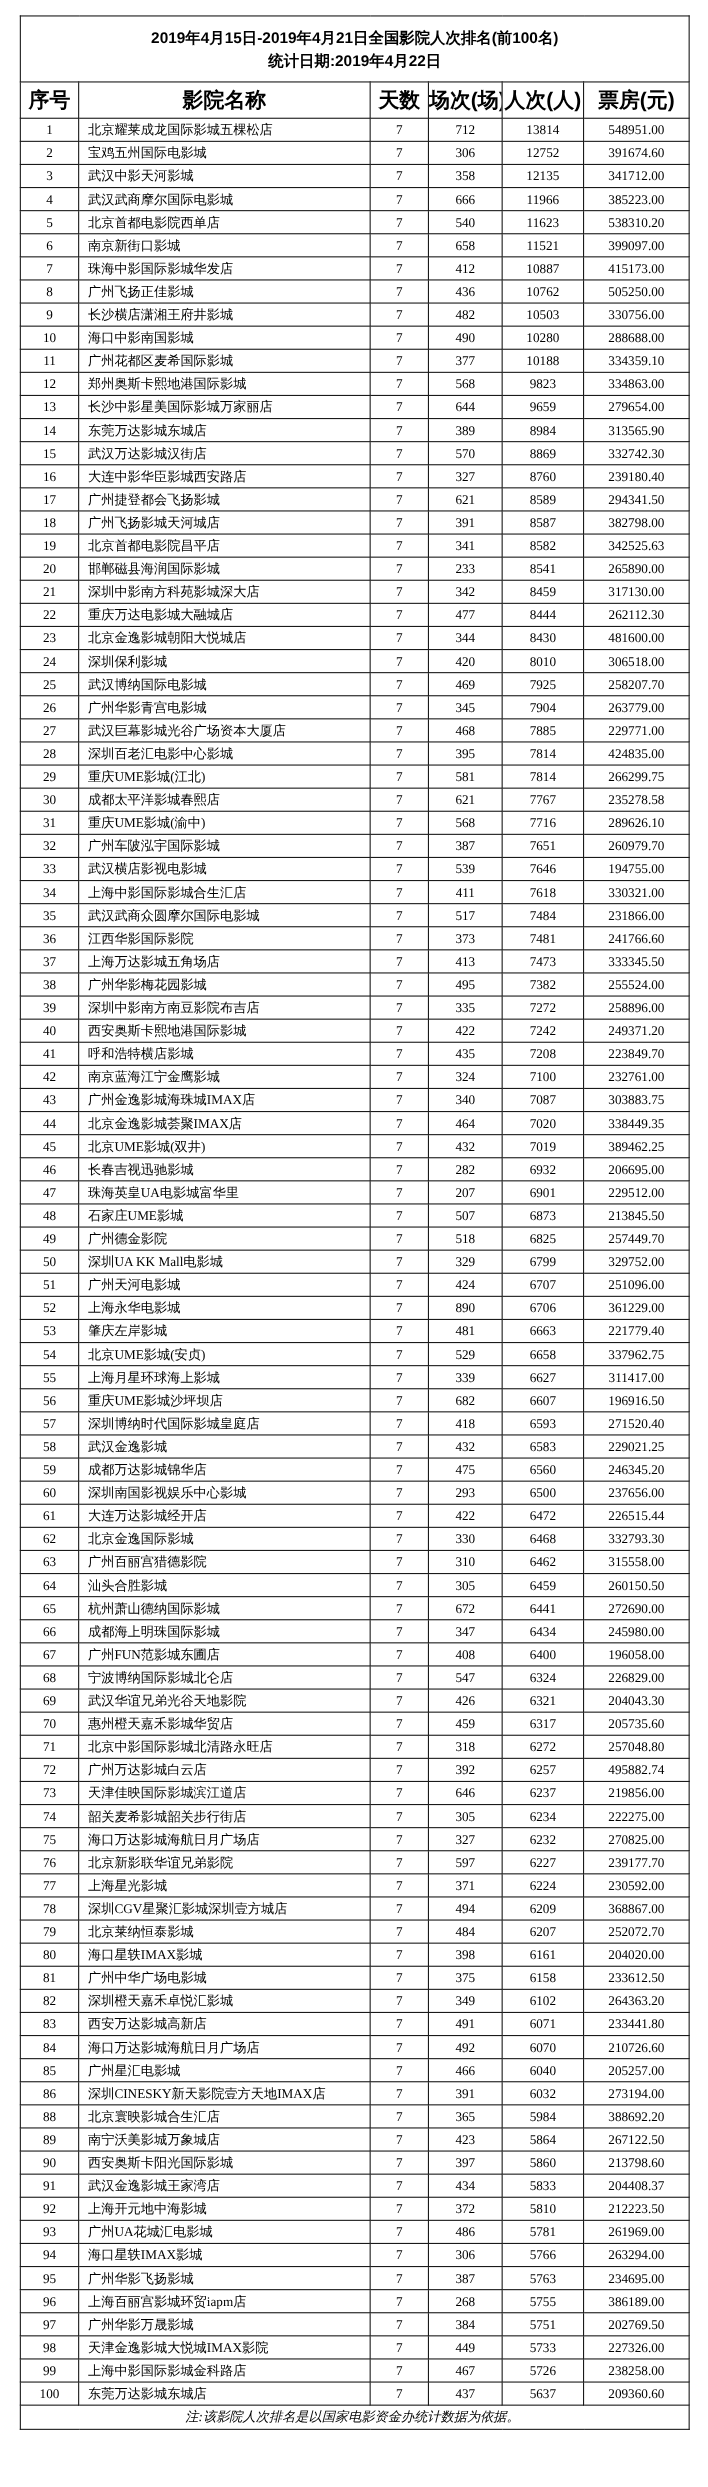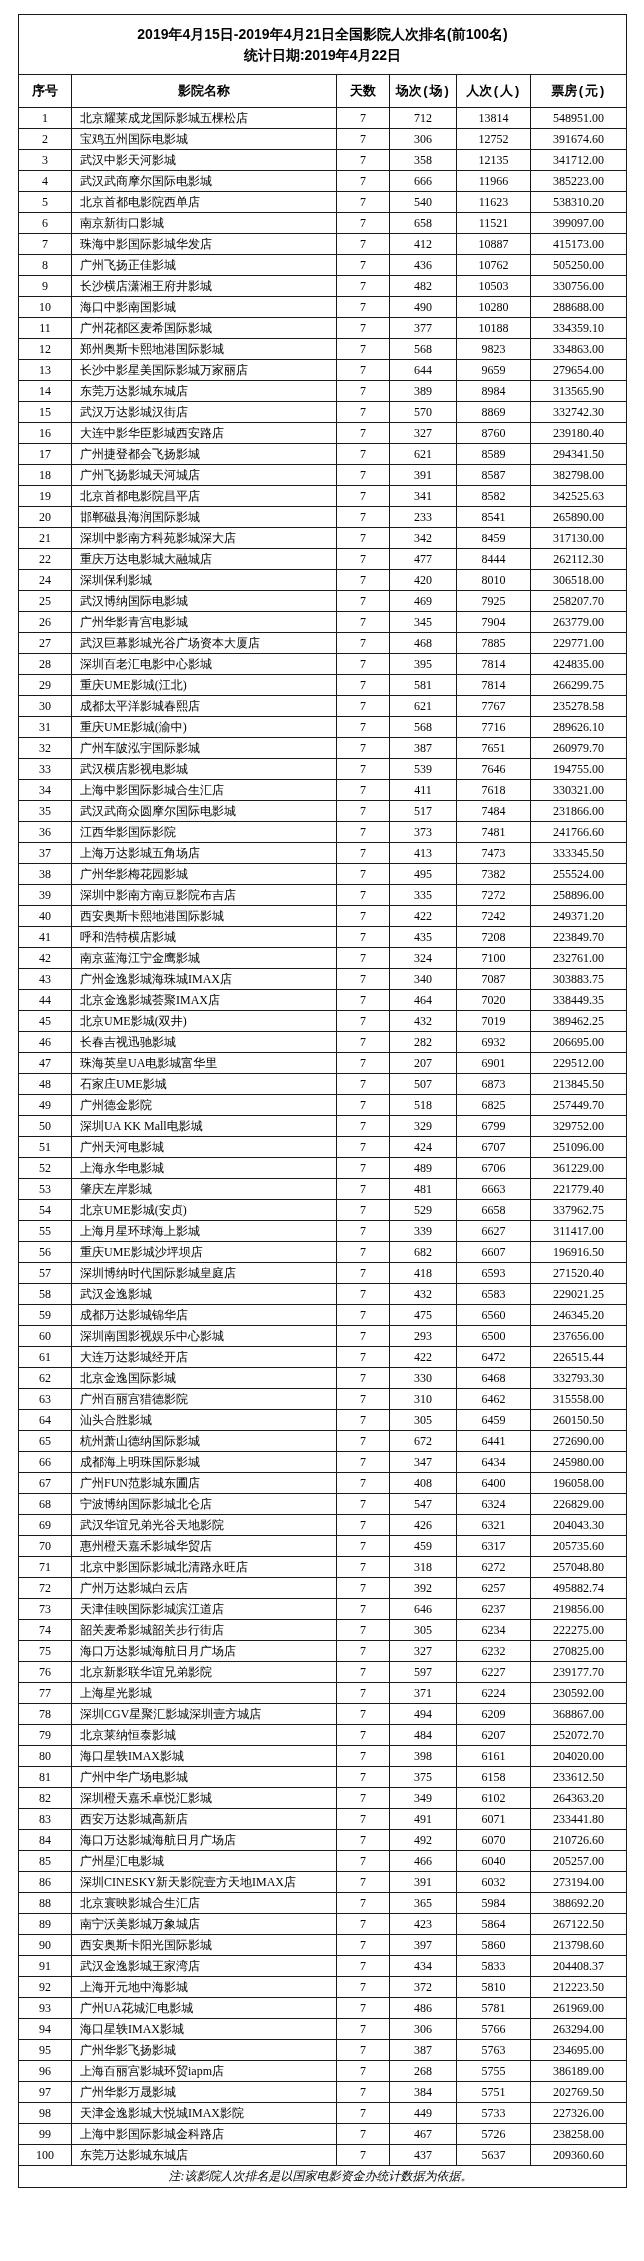--- a/index.html
+++ b/index.html
@@ -40,23 +40,23 @@
   td.title-cell {
     height: 60px;
     font-family: "Liberation Sans", "DejaVu Sans", sans-serif;
     font-weight: bold;
     font-size: 14px;
     line-height: 1.45;
     padding: 2px 0;
   }
   tr.head-row th {
     height: 33px;
-    font-family: Liberation Mono, monospace;
+    font-family: Liberation Sans, sans-serif;
     font-weight: bold;
-    font-size: 13px;
+    font-size: 19px;
   }
   tr.data-row td {
     height: 21px;
     font-size: 12px;
     padding: 0 2px;
   }
   tr.data-row td.cell-name {
     text-align: left;
     padding-left: 8px;
   }
@@ -268,20 +268,28 @@
         </tr>
         <tr class="data-row">
           <td class="cell-rank">22</td>
           <td class="cell-name">重庆万达电影城大融城店</td>
           <td class="cell-days">7</td>
           <td class="cell-screenings">477</td>
           <td class="cell-admissions">8444</td>
           <td class="cell-boxoffice">262112.30</td>
         </tr>
         <tr class="data-row">
+          <td class="cell-rank">23</td>
+          <td class="cell-name">北京金逸影城朝阳大悦城店</td>
+          <td class="cell-days">7</td>
+          <td class="cell-screenings">344</td>
+          <td class="cell-admissions">8430</td>
+          <td class="cell-boxoffice">481600.00</td>
+        </tr>
+        <tr class="data-row">
           <td class="cell-rank">24</td>
           <td class="cell-name">深圳保利影城</td>
           <td class="cell-days">7</td>
           <td class="cell-screenings">420</td>
           <td class="cell-admissions">8010</td>
           <td class="cell-boxoffice">306518.00</td>
         </tr>
         <tr class="data-row">
           <td class="cell-rank">25</td>
           <td class="cell-name">武汉博纳国际电影城</td>
@@ -495,21 +503,21 @@
           <td class="cell-name">广州天河电影城</td>
           <td class="cell-days">7</td>
           <td class="cell-screenings">424</td>
           <td class="cell-admissions">6707</td>
           <td class="cell-boxoffice">251096.00</td>
         </tr>
         <tr class="data-row">
           <td class="cell-rank">52</td>
           <td class="cell-name">上海永华电影城</td>
           <td class="cell-days">7</td>
-          <td class="cell-screenings">489</td>
+          <td class="cell-screenings">890</td>
           <td class="cell-admissions">6706</td>
           <td class="cell-boxoffice">361229.00</td>
         </tr>
         <tr class="data-row">
           <td class="cell-rank">53</td>
           <td class="cell-name">肇庆左岸影城</td>
           <td class="cell-days">7</td>
           <td class="cell-screenings">481</td>
           <td class="cell-admissions">6663</td>
           <td class="cell-boxoffice">221779.40</td>

